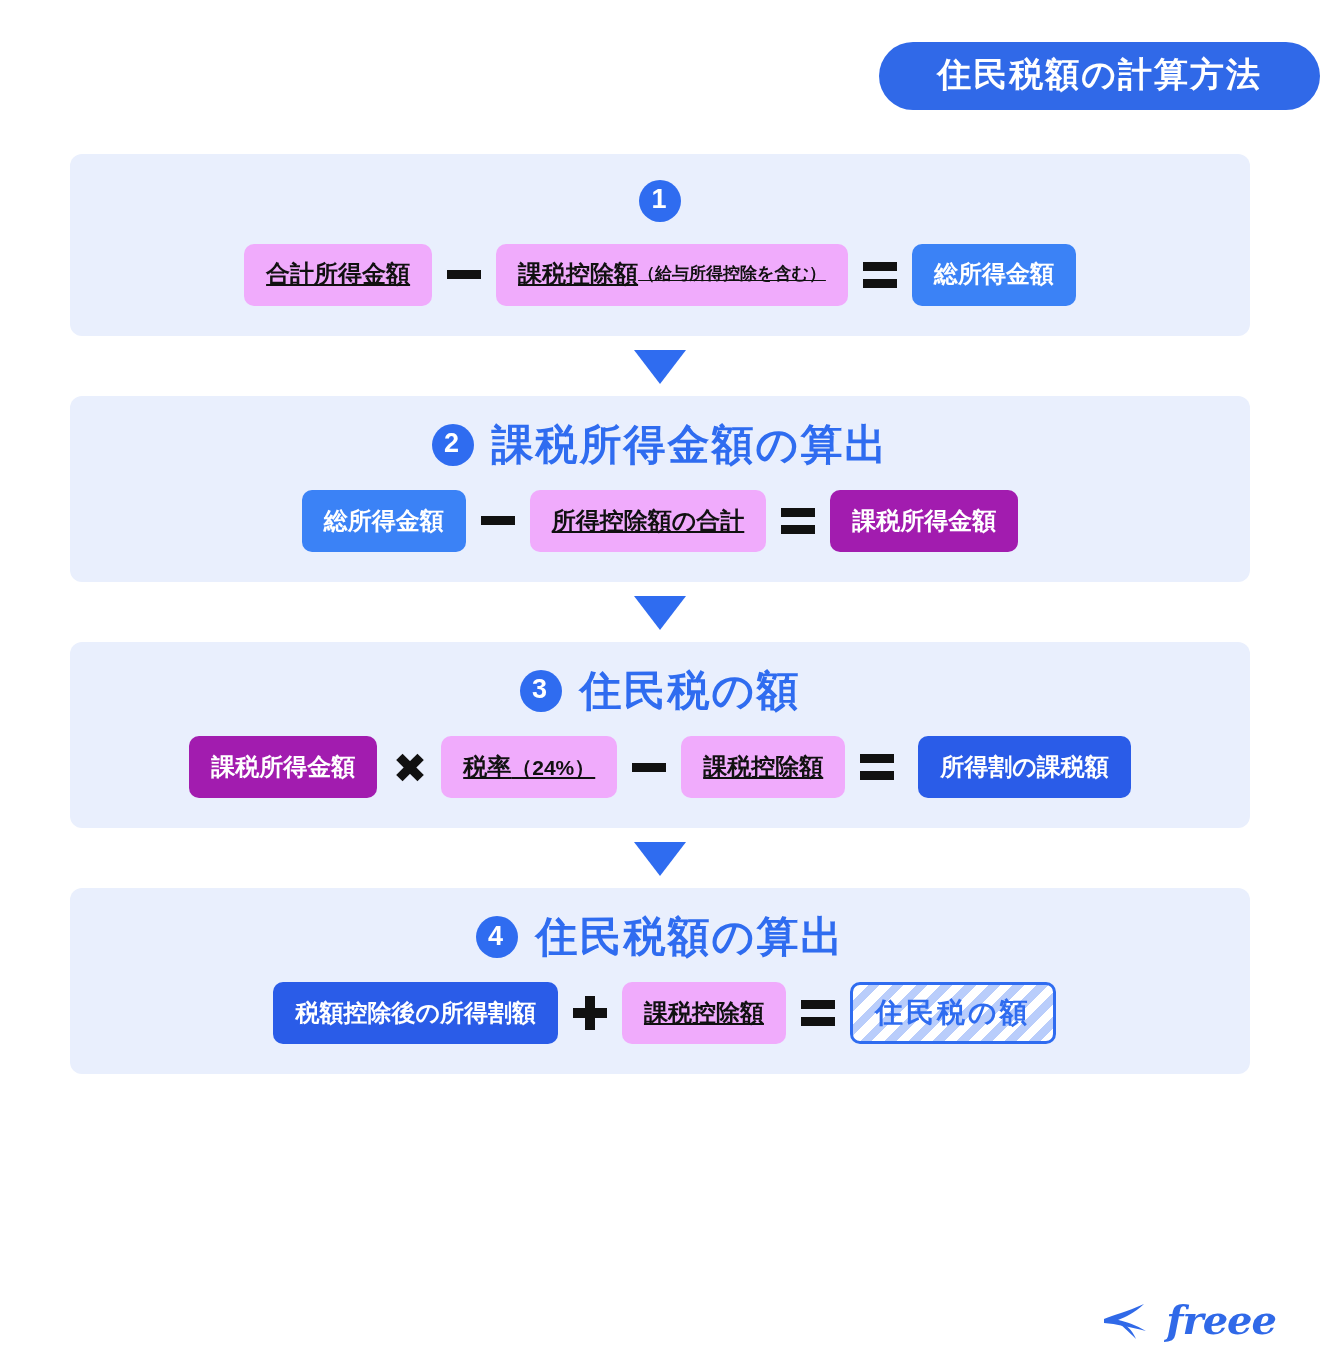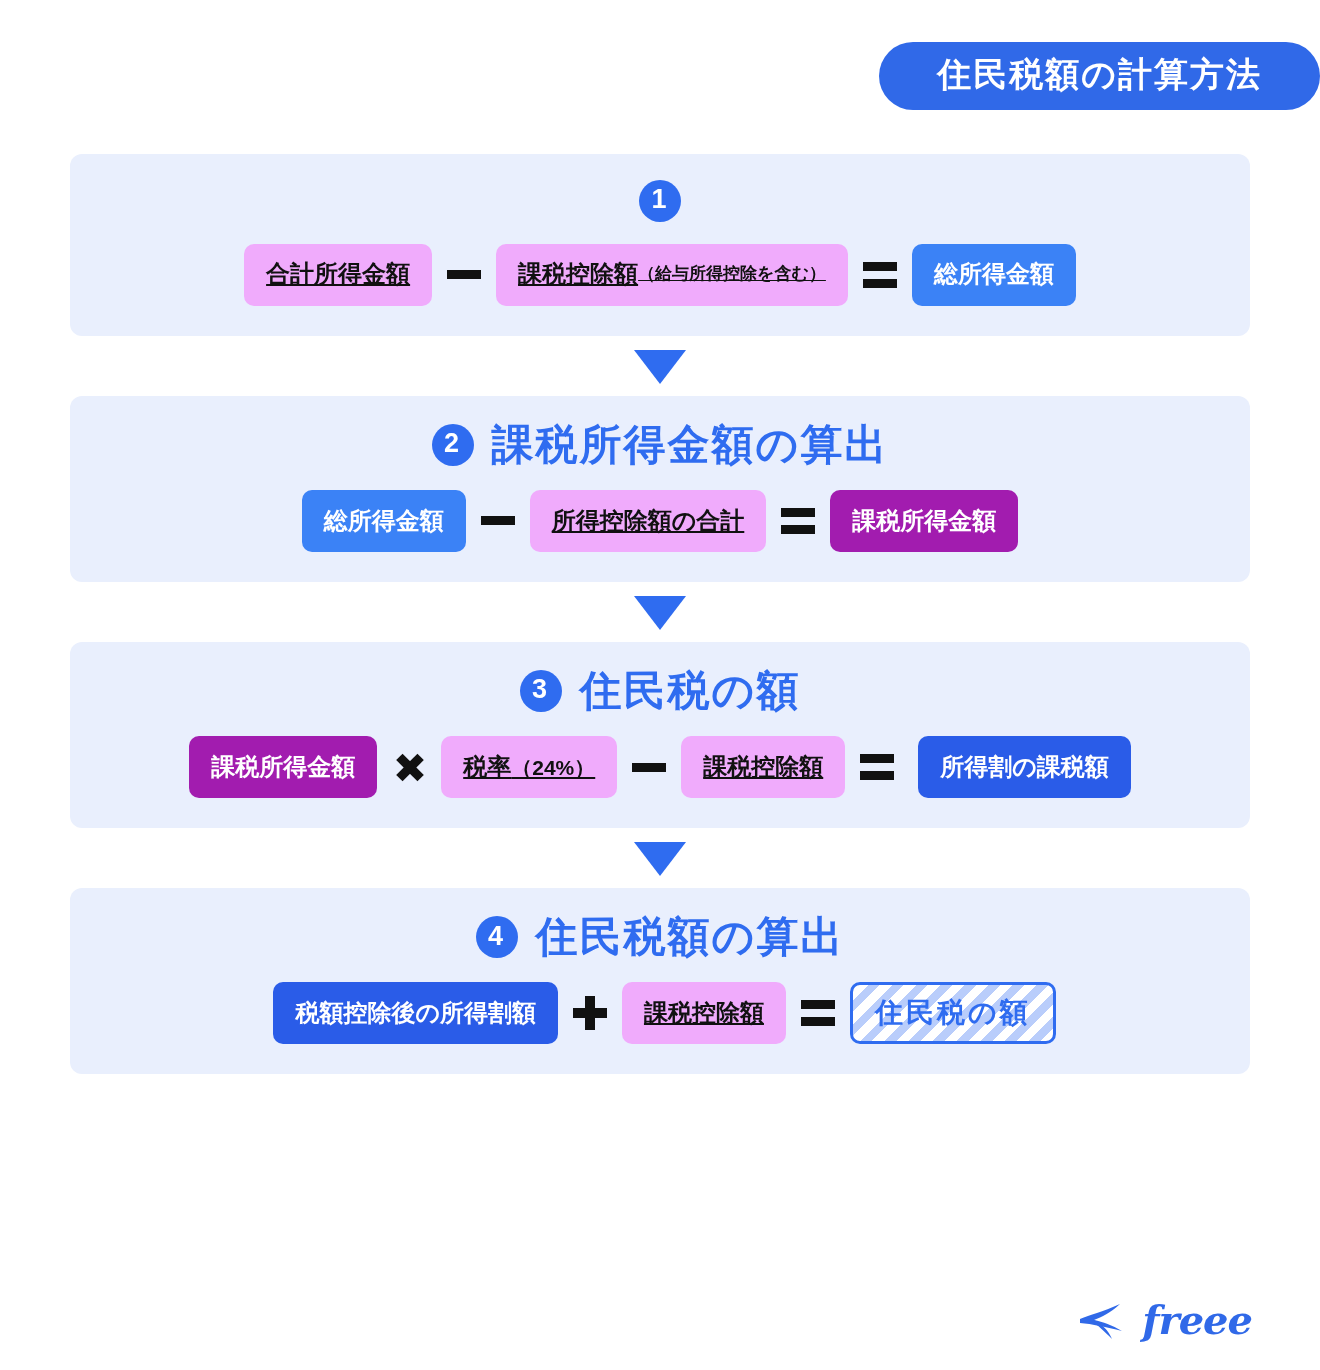--- a/index.html
+++ b/index.html
@@ -218,21 +218,21 @@
     width: 0;
     height: 0;
     border-left: 26px solid transparent;
     border-right: 26px solid transparent;
     border-top: 34px solid #2f6cf0;
   }
 
   
   .footer {
     position: absolute;
-    right: 68px;
+    right: 44px;
     bottom: 28px;
     display: flex;
     align-items: center;
     gap: 4px;
   }
   .logo-mark { display: block; }
   .logo-text {
     color: #3069e8;
     font-family: "DejaVu Serif", serif;
     font-style: italic;

